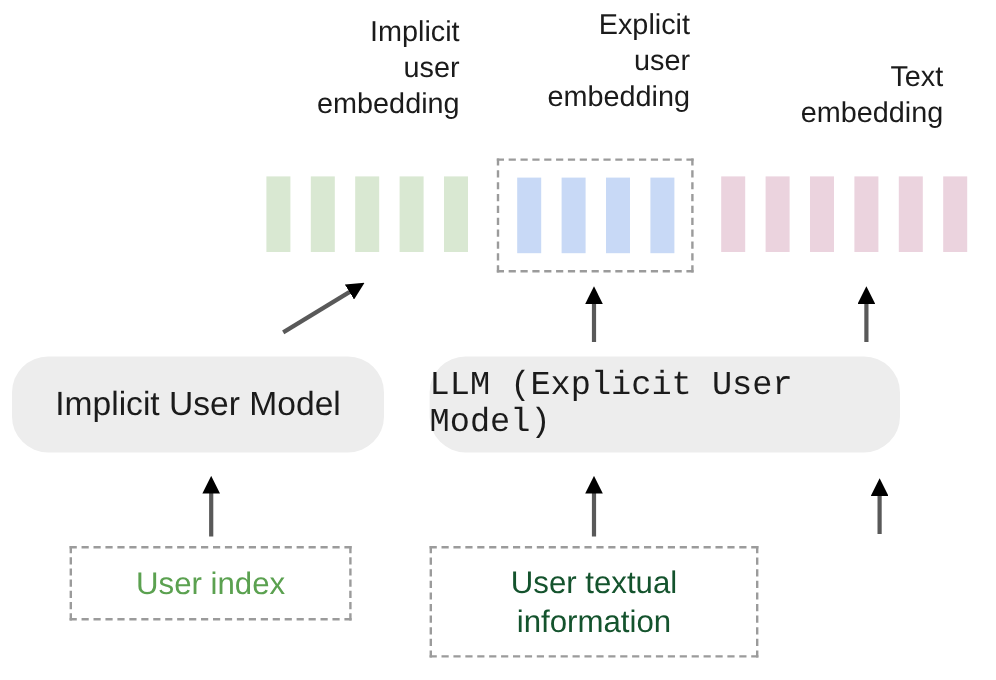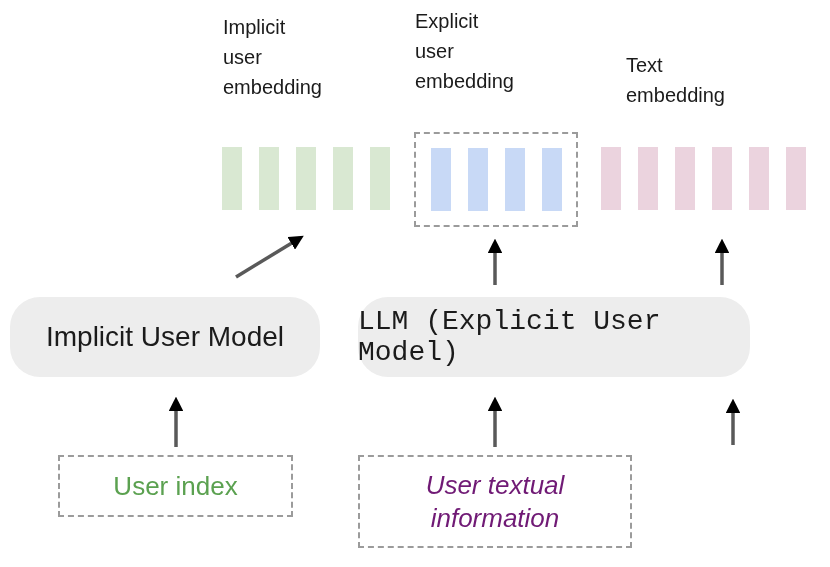--- a/index.html
+++ b/index.html
@@ -18,23 +18,23 @@
   .arrows {
     position: absolute;
     left: 0; top: 0;
     width: 830px; height: 567px;
     pointer-events: none;
   }
   .arrow { color: var(--arrow, #595959); }
 
   .top-label {
     position: absolute;
-    font-size: 20px;
+    font-size: 24px;
     line-height: 30px;
-    text-align: left;
+    text-align: right;
     color: var(--label-text, #1b1b1b);
     white-space: pre-line;
     width: 160px;
   }
   #lbl-implicit { left: 223px; top: 12px; }
   #lbl-explicit { left: 415px; top: 6px; }
   #lbl-text     { left: 626px; top: 22px; margin-top: 28px; }
 
   .bar-group {
     position: absolute;
@@ -165,17 +165,17 @@
       <div class="bar" style="background: rgb(235, 211, 222);"></div>
       <div class="bar" style="background: rgb(235, 211, 222);"></div>
     </div>
 
   <div class="model-box" id="model-implicit">Implicit User Model</div>
 
   <div class="model-box" id="model-llm">LLM (Explicit User Model)</div>
 
   <div class="input-box" id="input-user-index" style="color: rgb(91, 161, 80);">User index</div>
 
-  <div class="input-box" id="input-user-textual" style="color: #701a75; font-style: italic;">User textual
+  <div class="input-box" id="input-user-textual" style="color: #14532d;">User textual
 information</div>
 
 
 </div>
 
 </body></html>

